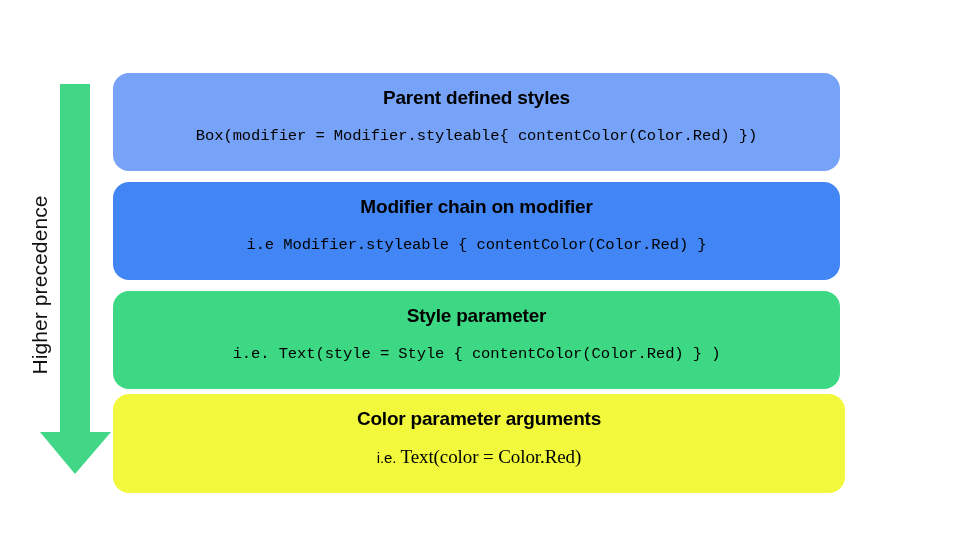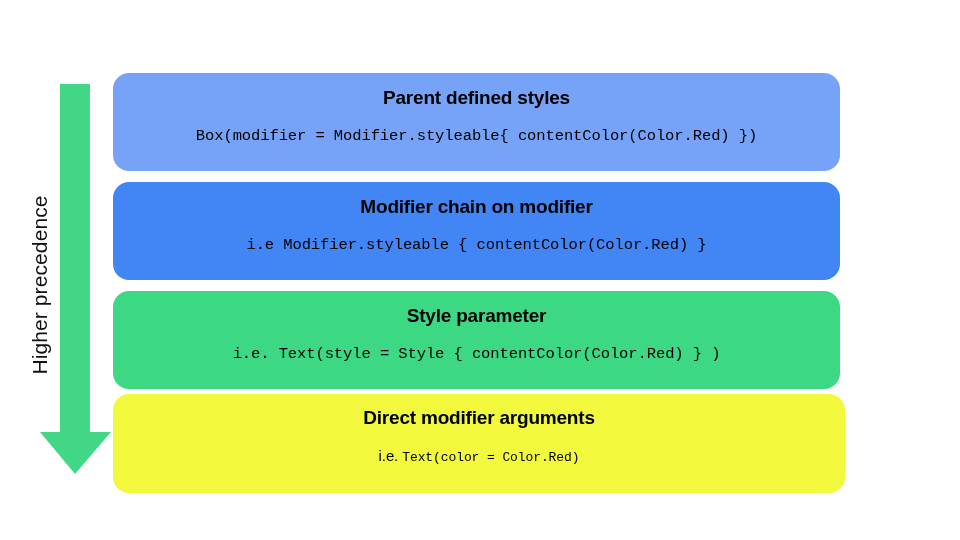--- a/index.html
+++ b/index.html
@@ -99,22 +99,22 @@
     margin: 13px;
     white-space: nowrap;
   }
 
   
   .style-box .box-code.mixed {
     font-family: "Liberation Sans", sans-serif;
     font-size: 15px;
   }
   .style-box .box-code.mixed .mono {
-    font-family: Liberation Mono, monospace;
-    font-size: 13px;
+    font-family: Liberation Serif, serif;
+    font-size: 19px;
   }
 
   
   #box-parent-defined-styles { top: 0px;   width: 727px; height: 98px; }
   #box-modifier-chain       { top: 109px; width: 727px; height: 98px; }
   #box-style-parameter      { top: 218px; width: 727px; height: 98px; }
   #box-direct-parameter     { top: 321px; width: 732px; height: 99px; }
 </style>
 </head>
 <body>
@@ -141,18 +141,18 @@
       <div class="box-title">Modifier chain on modifier</div>
       <div class="box-code">i.e Modifier.styleable { contentColor(Color.Red) }</div>
     </div>
 
     <div class="style-box" id="box-style-parameter" style="background:#3CD884;">
       <div class="box-title">Style parameter</div>
       <div class="box-code">i.e. Text(style = Style { contentColor(Color.Red) } )</div>
     </div>
 
     <div class="style-box" id="box-direct-parameter" style="background:#F2F93C;">
-      <div class="box-title">Direct modifier arguments</div>
+      <div class="box-title">Color parameter arguments</div>
       <div class="box-code mixed"><span>i.e. </span><span class="mono">Text(color = Color.Red)</span></div>
     </div>
 
   </div>
 </div>
 
 </body></html>

